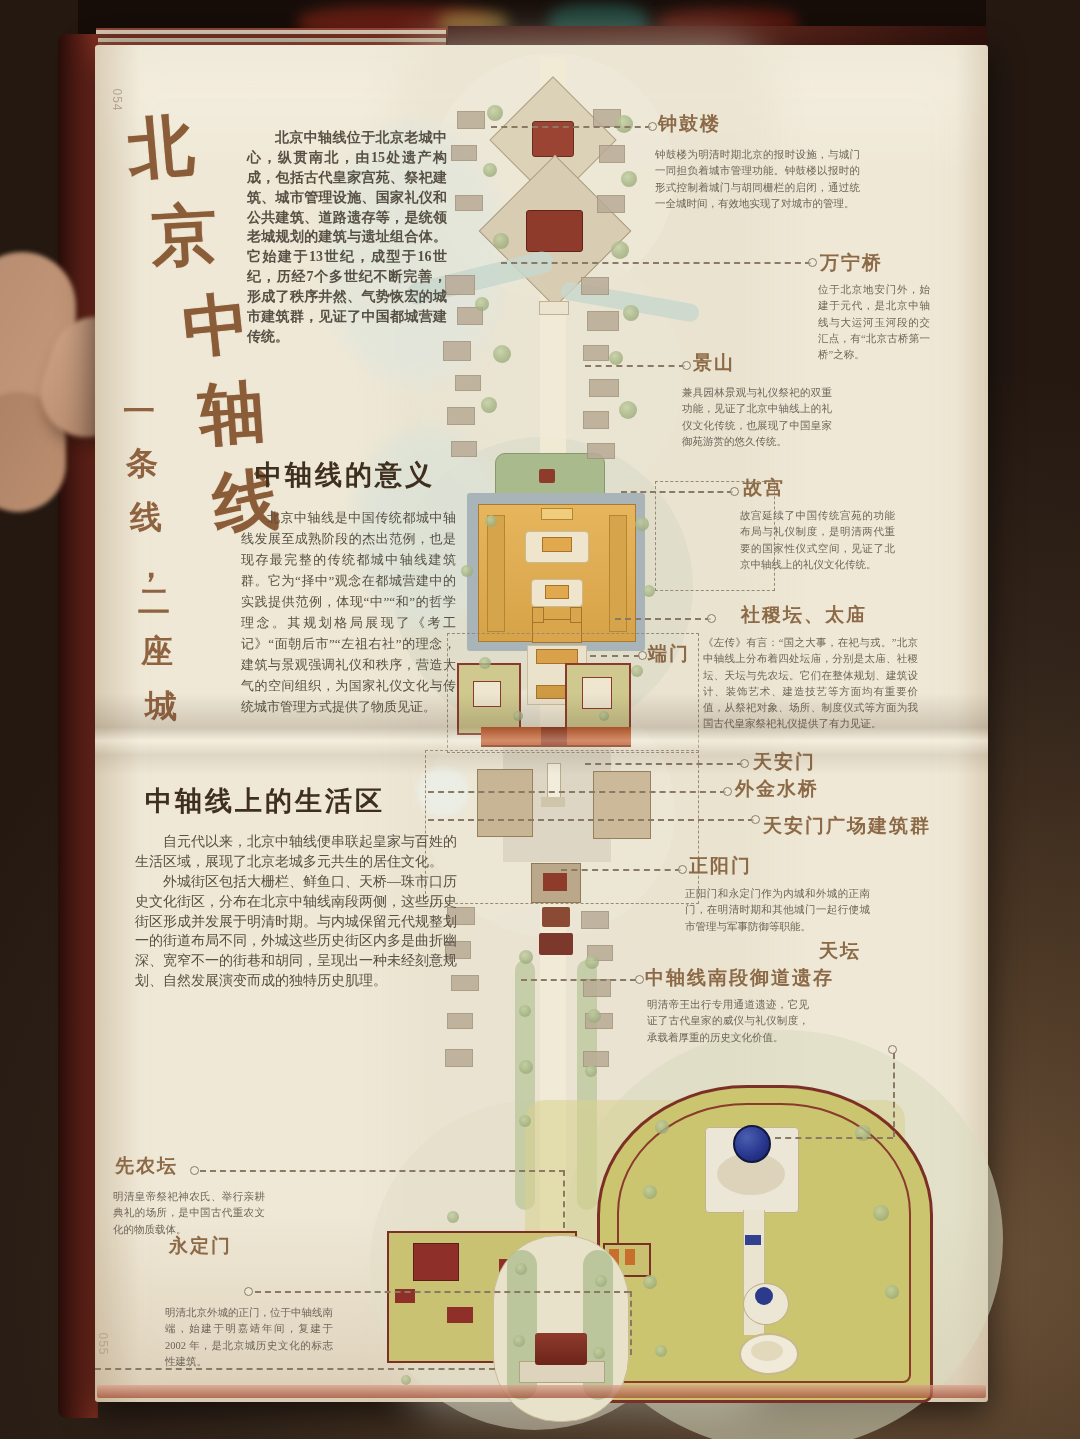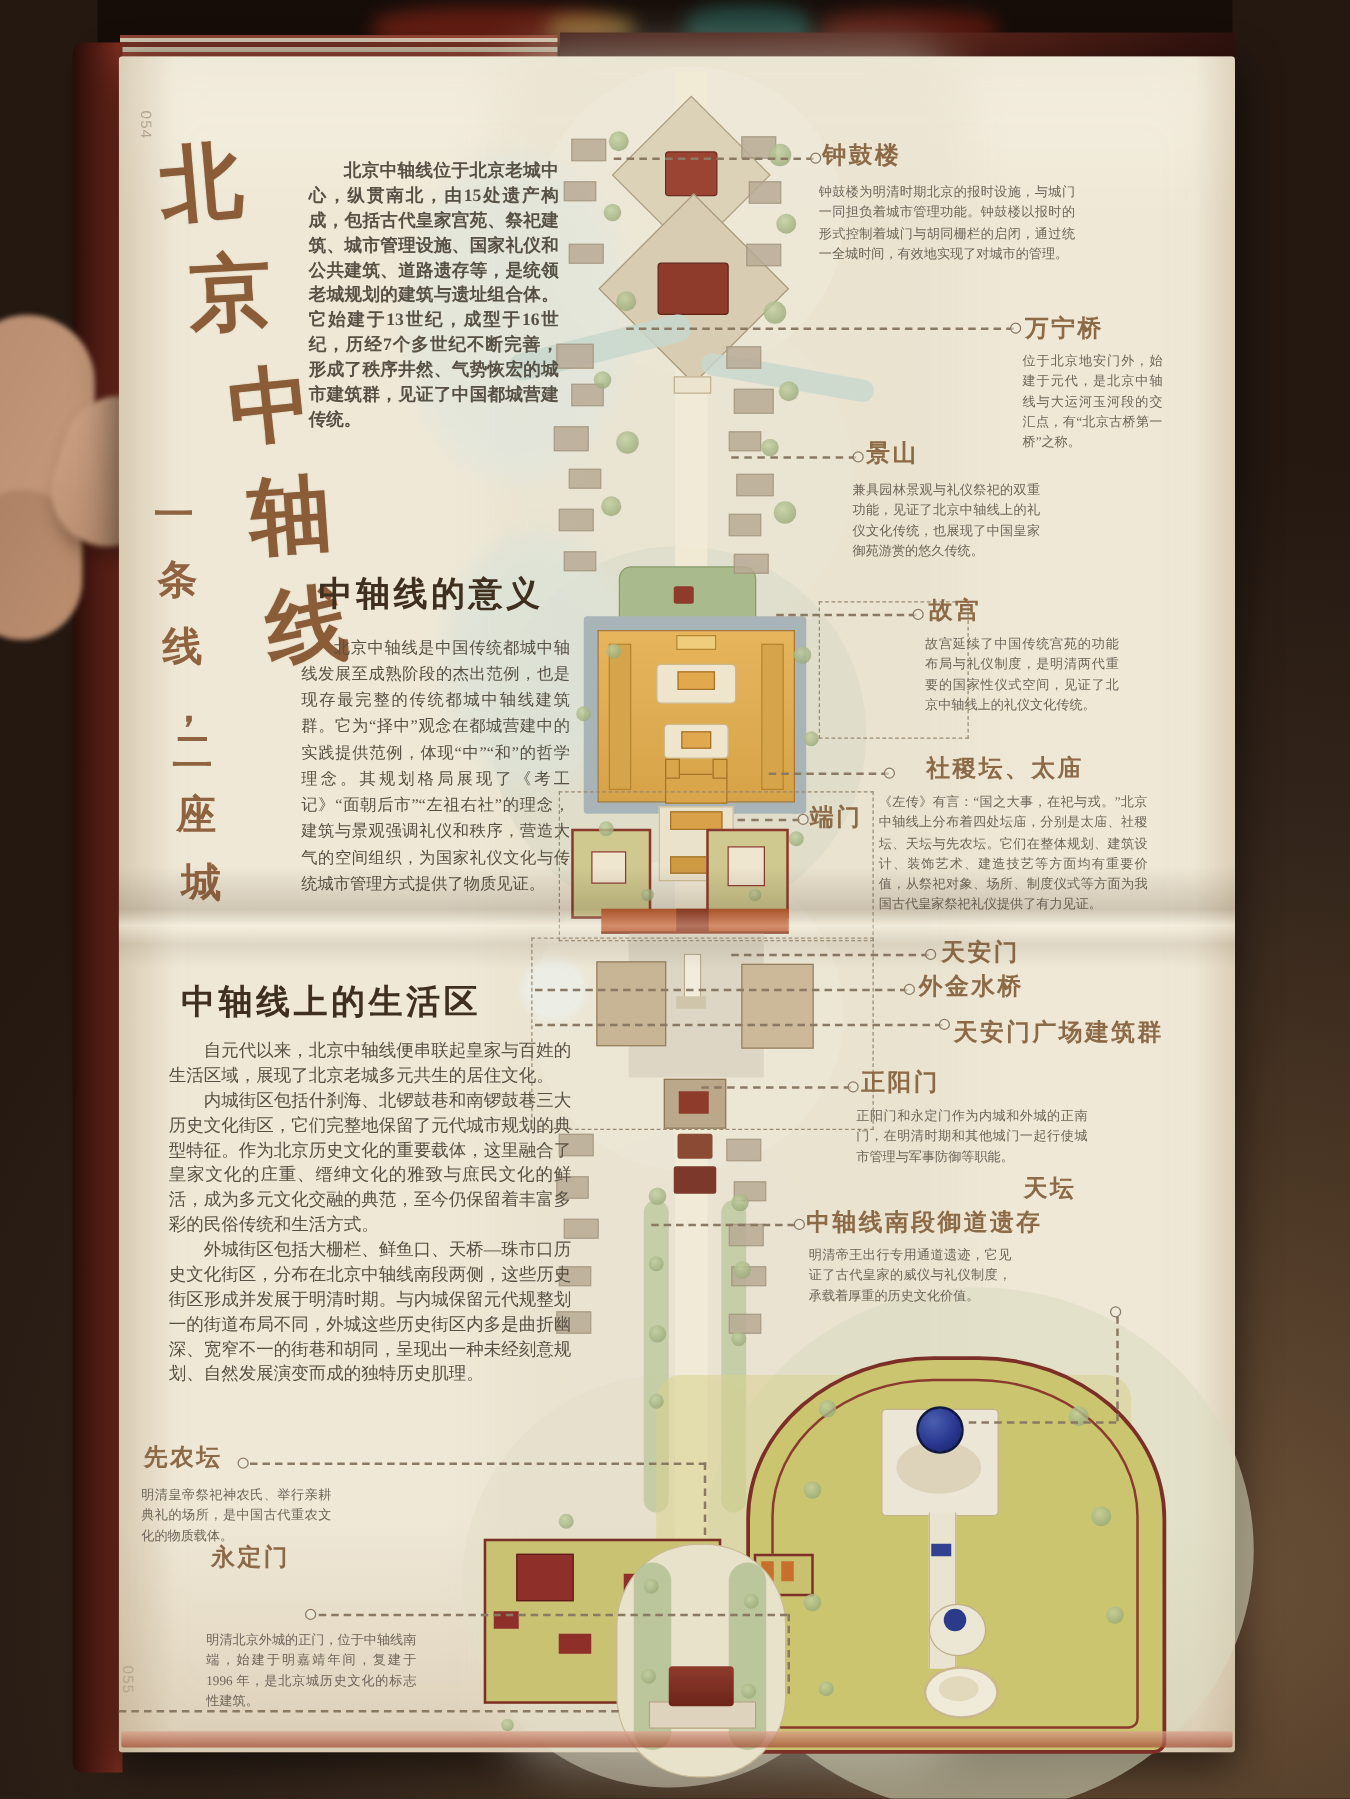--- a/index.html
+++ b/index.html
@@ -286,21 +286,20 @@
     </div>
 
     <div class="sec-h" style="left:160px;top:412px;">中轴线的意义</div>
     <div class="body-txt" style="left:146px;top:462px;width:215px;font-size:13px;line-height:1.62;">
       <p>北京中轴线是中国传统都城中轴线发展至成熟阶段的杰出范例，也是现存最完整的传统都城中轴线建筑群。它为“择中”观念在都城营建中的实践提供范例，体现“中”“和”的哲学理念。其规划格局展现了《考工记》“面朝后市”“左祖右社”的理念，建筑与景观强调礼仪和秩序，营造大气的空间组织，为国家礼仪文化与传统城市管理方式提供了物质见证。</p>
     </div>
 
     <div class="sec-h" style="left:50px;top:738px;">中轴线上的生活区</div>
     <div class="body-txt" style="left:40px;top:787px;width:322px;font-size:14px;line-height:1.42;">
       <p>自元代以来，北京中轴线便串联起皇家与百姓的生活区域，展现了北京老城多元共生的居住文化。</p>
-      <p>内城街区包括什刹海、北锣鼓巷和南锣鼓巷三大历史文化街区，它们完整地保留了元代城市规划的典型特征。作为北京历史文化的重要载体，这里融合了皇家文化的庄重、缙绅文化的雅致与庶民文化的鲜活，成为多元文化交融的典范，至今仍保留着丰富多彩的民俗传统和生活方式。</p>
       <p>外城街区包括大栅栏、鲜鱼口、天桥—珠市口历史文化街区，分布在北京中轴线南段两侧，这些历史街区形成并发展于明清时期。与内城保留元代规整划一的街道布局不同，外城这些历史街区内多是曲折幽深、宽窄不一的街巷和胡同，呈现出一种未经刻意规划、自然发展演变而成的独特历史肌理。</p>
     </div>
 
     <div class="lbl" style="left:563px;top:66px;">钟鼓楼</div>
     <div class="desc" style="left:560px;top:102px;width:205px;">钟鼓楼为明清时期北京的报时设施，与城门一同担负着城市管理功能。钟鼓楼以报时的形式控制着城门与胡同栅栏的启闭，通过统一全城时间，有效地实现了对城市的管理。</div>
 
     <div class="lbl" style="left:725px;top:205px;">万宁桥</div>
     <div class="desc" style="left:723px;top:237px;width:112px;">位于北京地安门外，始建于元代，是北京中轴线与大运河玉河段的交汇点，有“北京古桥第一桥”之称。</div>
 
     <div class="lbl" style="left:598px;top:305px;">景山</div>
@@ -322,18 +321,18 @@
 
     <div class="lbl" style="left:724px;top:893px;">天坛</div>
 
     <div class="lbl" style="left:550px;top:920px;">中轴线南段御道遗存</div>
     <div class="desc" style="left:552px;top:952px;width:162px;">明清帝王出行专用通道遗迹，它见证了古代皇家的威仪与礼仪制度，承载着厚重的历史文化价值。</div>
 
     <div class="lbl" style="left:20px;top:1108px;">先农坛</div>
     <div class="desc" style="left:18px;top:1144px;width:152px;">明清皇帝祭祀神农氏、举行亲耕典礼的场所，是中国古代重农文化的物质载体。</div>
 
     <div class="lbl" style="left:74px;top:1188px;">永定门</div>
-    <div class="desc" style="left:70px;top:1260px;width:168px;">明清北京外城的正门，位于中轴线南端，始建于明嘉靖年间，复建于 1996 年，是北京城历史文化的标志性建筑。</div>
+    <div class="desc" style="left:70px;top:1260px;width:168px;">明清北京外城的正门，位于中轴线南端，始建于明嘉靖年间，复建于 2002 年，是北京城历史文化的标志性建筑。</div>
 
     <div class="abs" style="left:2px;top:1340px;width:889px;height:13px;background:linear-gradient(180deg,#d9a38c,#a34d36);opacity:.75;border-radius:2px;z-index:8;"></div>
     <div class="abs" id="fold"></div>
   </div>
 </div>
 
 </body></html>

